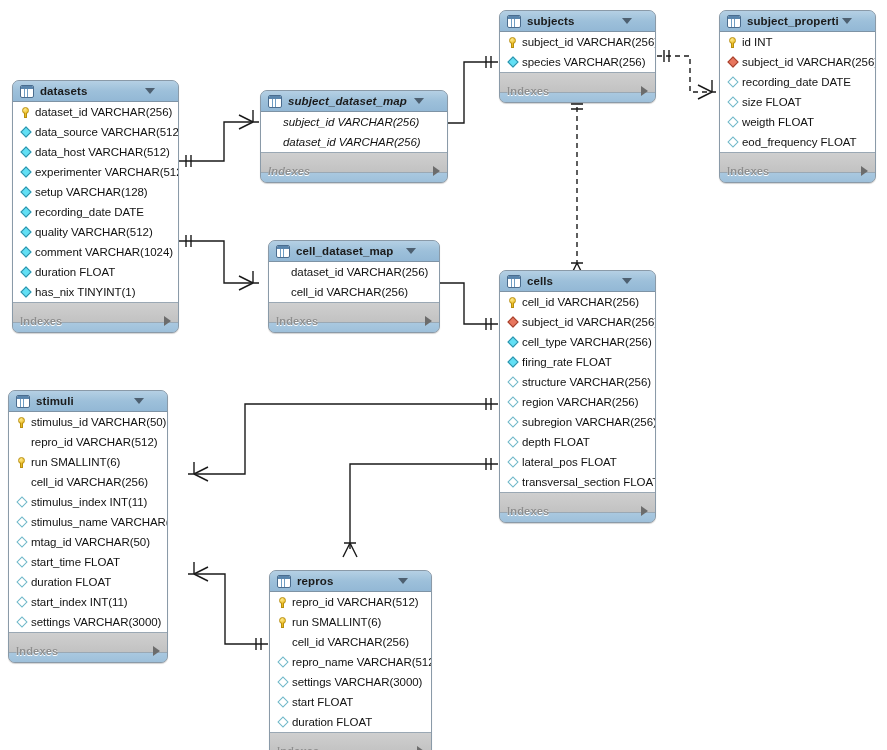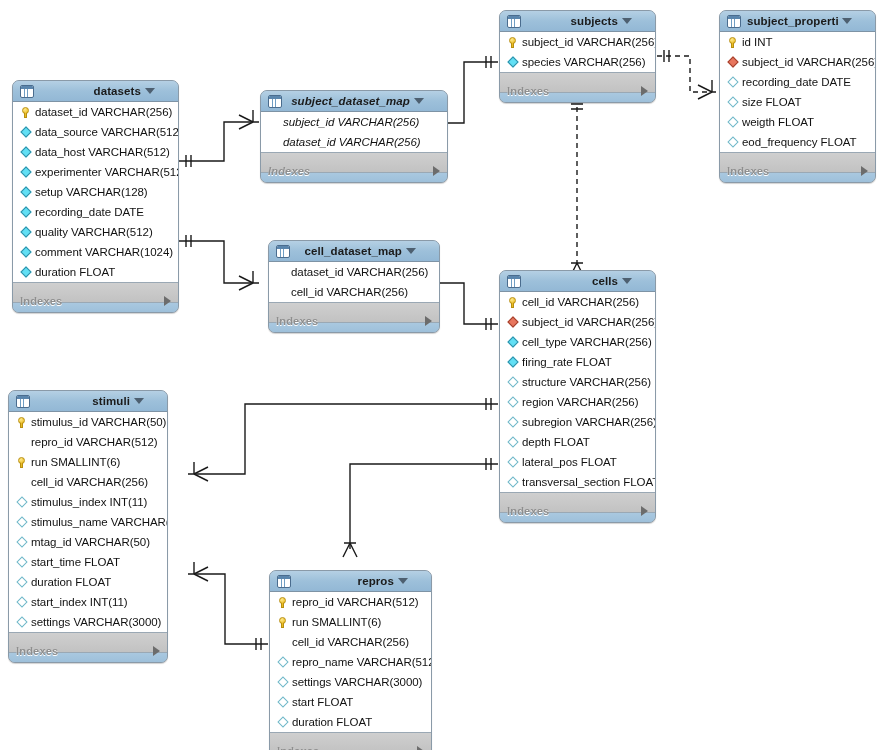--- a/index.html
+++ b/index.html
@@ -37,21 +37,20 @@
     overflow: hidden;
   }
   .tbl-header {
     height: 21px;
     display: flex;
     align-items: center;
     padding: 0 23px 0 7px;
     background: linear-gradient(to bottom, #b5d0e4 0%, #9dc0da 50%, #93b8d5 100%);
     border-bottom: 1px solid #7e93a5;
     box-sizing: border-box;
-    text-align: right;
   }
   .tbl-icon {
     width: 12px;
     height: 11px;
     border: 1px solid #4a6c8e;
     border-radius: 2px;
     background: #ffffff;
     margin-right: 6px;
     flex: 0 0 auto;
     position: relative;
@@ -306,20 +305,26 @@
             <span class="diamond d-cyan"></span>
           </span>
           <span class="col-text">comment VARCHAR(1024)</span>
         </div>
         <div class="col-row">
           <span class="gl">
             <span class="diamond d-cyan"></span>
           </span>
           <span class="col-text">duration FLOAT</span>
         </div>
+        <div class="col-row">
+          <span class="gl">
+            <span class="diamond d-cyan"></span>
+          </span>
+          <span class="col-text">has_nix TINYINT(1)</span>
+        </div>
       </div>
       <div class="footer">
         <span class="footer-label">Indexes</span>
         <span class="footer-arrow"></span>
       </div>
       <div class="tbl-bottom"></div>
     </div>
     <div class="table-box" style="left: 260px; top: 90px; width: 188px; font-style: italic;">
       <div class="tbl-header">
         <span class="tbl-icon"></span>

